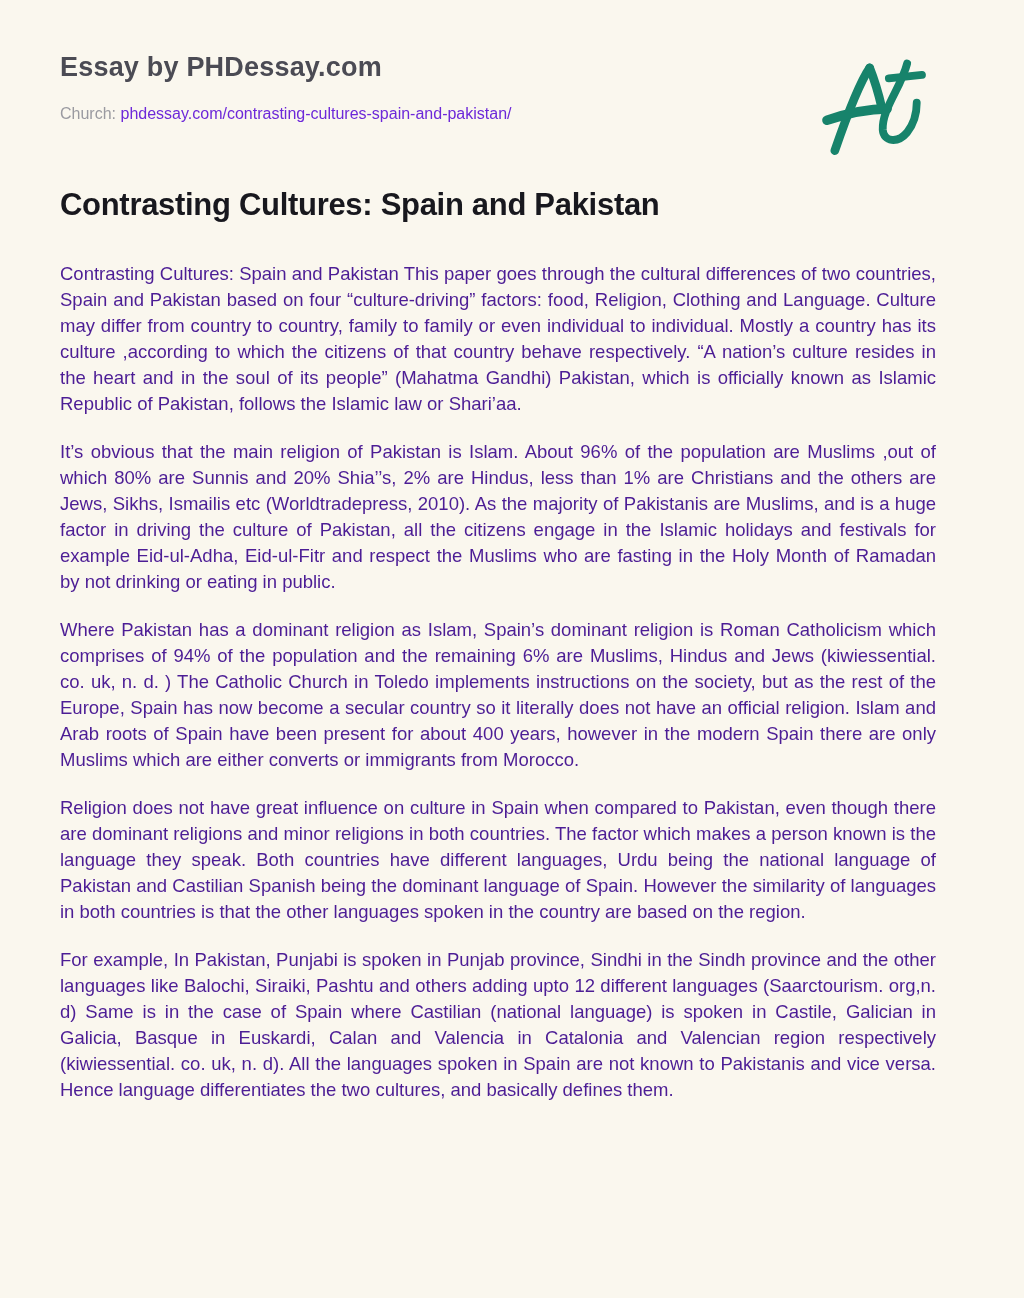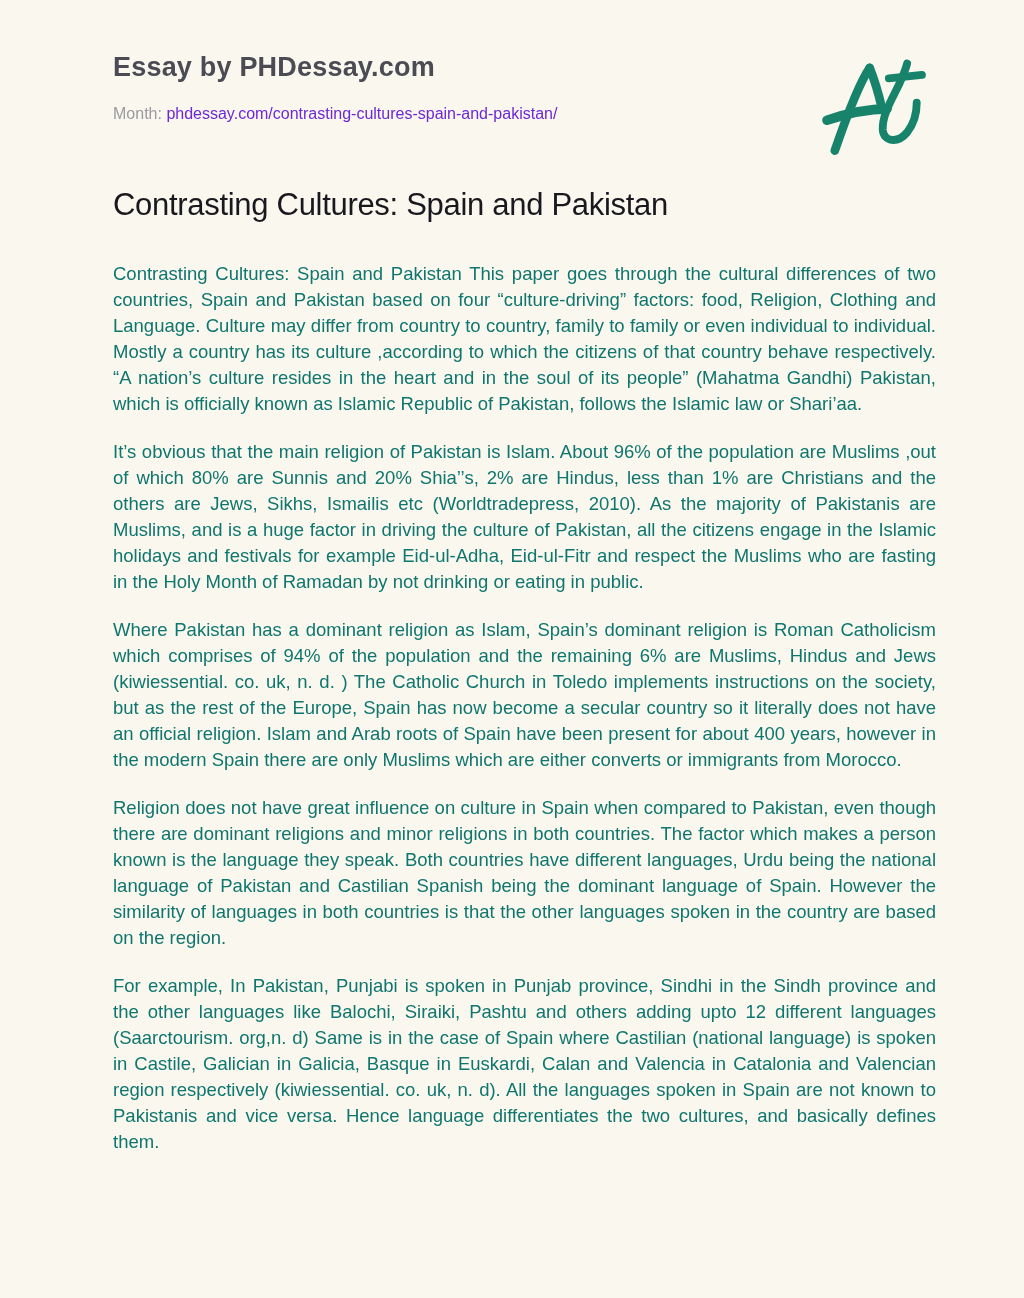--- a/index.html
+++ b/index.html
@@ -6,21 +6,21 @@
   html, body {
     width: 1024px;
     min-height: 1298px;
     background: #FAF7EE;
     font-family: "Liberation Sans", "DejaVu Sans", sans-serif;
   }
   .page {
     position: relative;
     width: 1024px;
     min-height: 1298px;
-    padding: 52px 88px 50px 113px;
+    padding: 52px 88px 50px 60px;
   }
   .byline {
     font-size: 27px;
     font-weight: 700;
     color: #4B4B54;
     letter-spacing: 0.2px;
   }
   .source-row {
     margin-top: 22px;
     font-size: 16px;
@@ -35,46 +35,46 @@
     position: absolute;
     top: 50px;
     right: 82px;
     width: 122px;
     height: 116px;
   }
   .logo svg { width: 100%; height: 100%; }
   .title {
     margin-top: 64px;
     font-size: 31px;
-    font-weight: 400;
+    font-weight: 700;
     color: #18181E;
     letter-spacing: -0.3px;
   }
   .body-copy {
     margin-top: 38px;
   }
   .body-copy p {
     font-size: 18.5px;
     line-height: 26px;
-    color: #0f766e;
+    color: #4c1d95;
     text-align: justify;
     margin-bottom: 22px;
   }
   .body-copy p:last-child { margin-bottom: 8px; }
 </style>
 </head>
 <body>
 
 <div class="page">
 
   <div class="header">
     <div class="byline">Essay by PHDessay.com</div>
 
     <div class="source-row">
-      <span>Month:</span>
+      <span>Church:</span>
       <a class="source-link">phdessay.com/contrasting-cultures-spain-and-pakistan/</a>
     </div>
 
     <div class="logo">
       <svg viewBox="0 0 140 130" fill="none" xmlns="http://www.w3.org/2000/svg">
 
         <path d="M17 114 C 28 82, 44 38, 57 19" stroke="#17836B" stroke-width="10" stroke-linecap="round"></path>
 
         <path d="M57 19 C 63 34, 68 52, 71 65" stroke="#17836B" stroke-width="10" stroke-linecap="round"></path>
 

